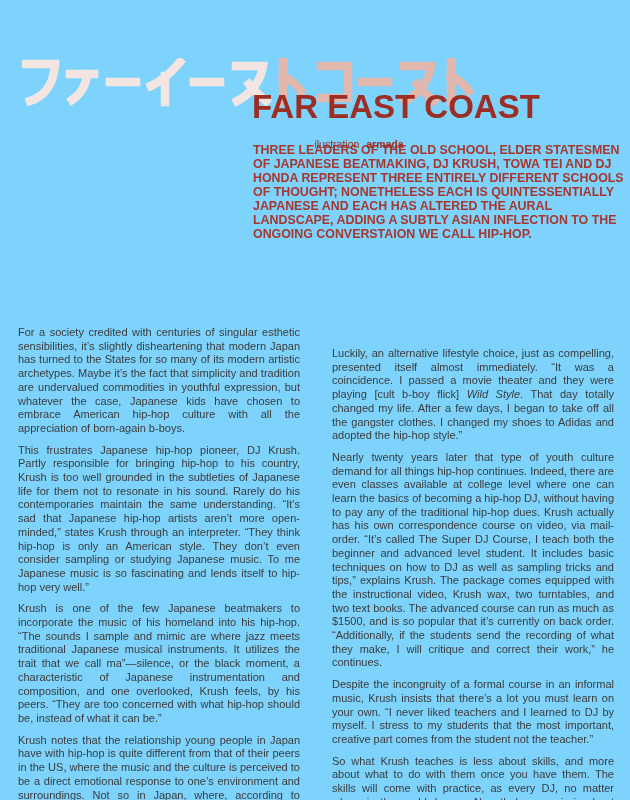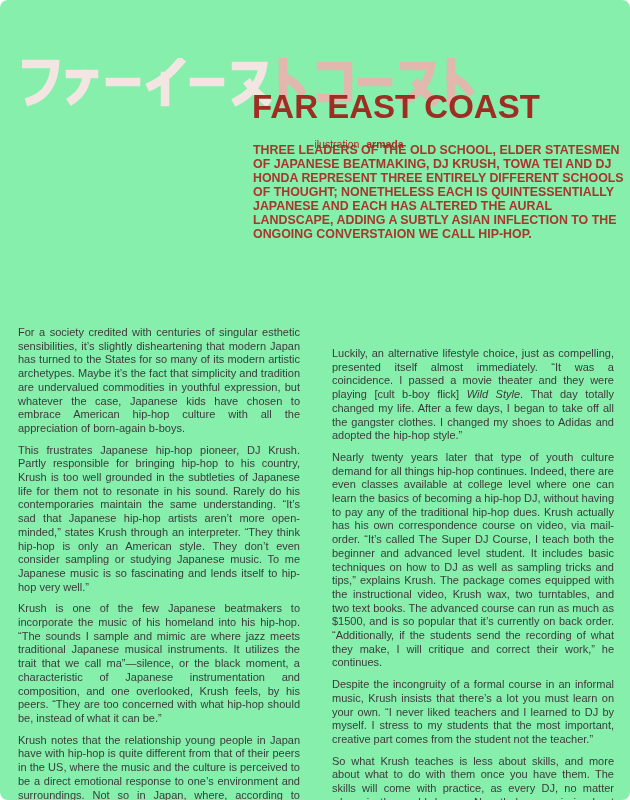--- a/index.html
+++ b/index.html
@@ -1,23 +1,22 @@
 <!DOCTYPE html>
 <html style="--accent-red: #9c2e23; --intro-red: #a8362c; --body-text: #3b3b3b; --byline-gray: #5a5a5a; --katakana-light: #f3e6e2; --katakana-dark: #e2b7ae;"><head>
 <meta charset="utf-8">
 <style>
   html, body { margin: 0; padding: 0; background: #ffffff; }
   .page {
     position: relative;
     width: 630px;
     height: 800px;
-    background: #86efac;
+    background: #7dd3fc;
     overflow: hidden;
     font-family: "Liberation Sans", sans-serif;
-    border-radius: 8px;
   }
   .visually-hidden {
     position: absolute; width: 1px; height: 1px; overflow: hidden;
     clip: rect(0 0 0 0); white-space: nowrap;
   }
   .katakana-art {
     position: absolute;
     left: 22px; top: 58px;
     z-index: 1;
   }

